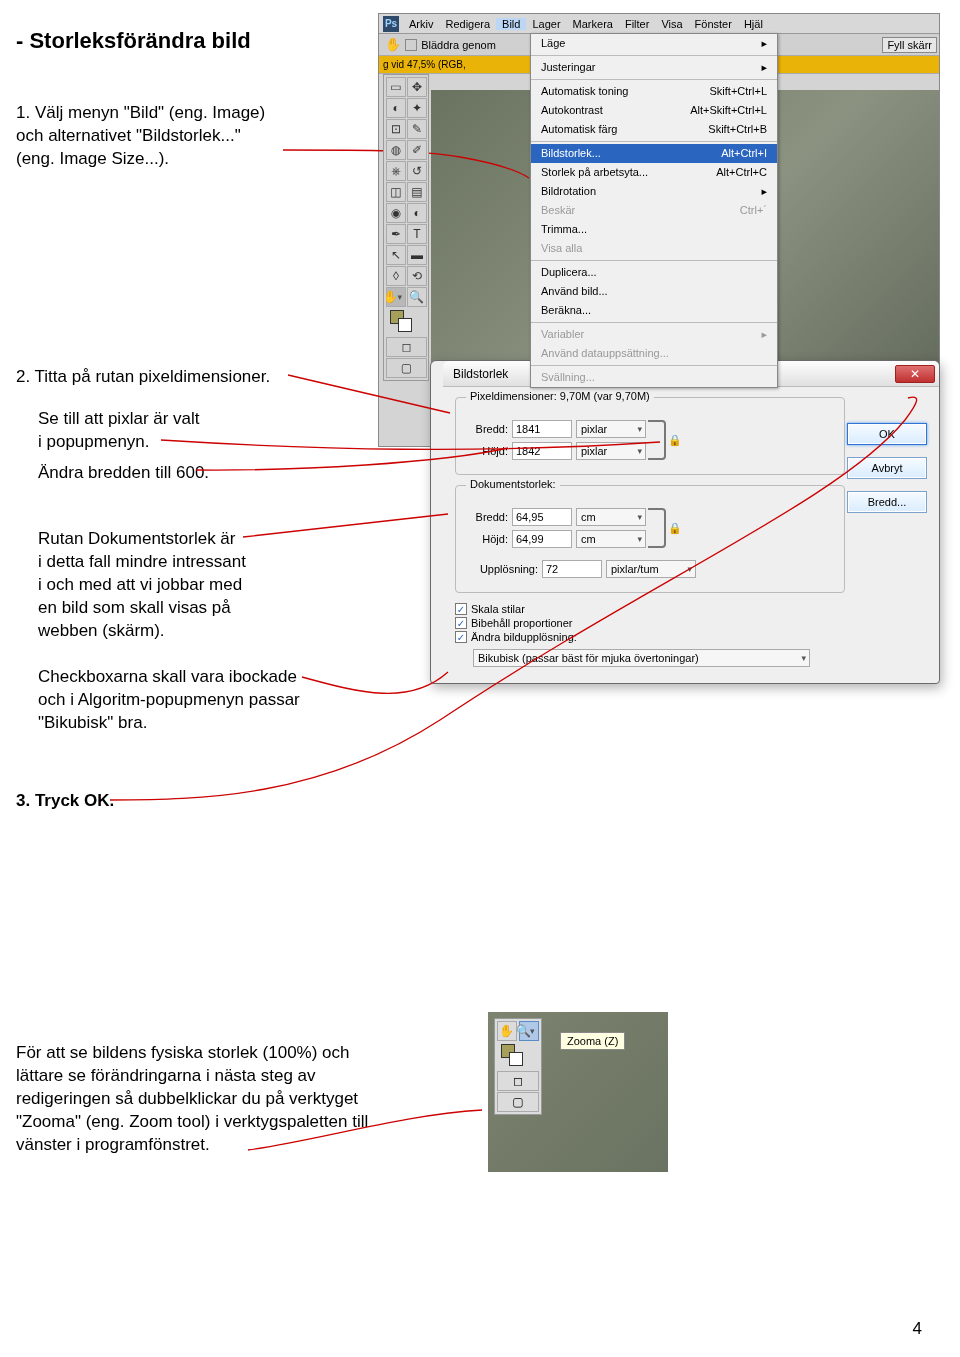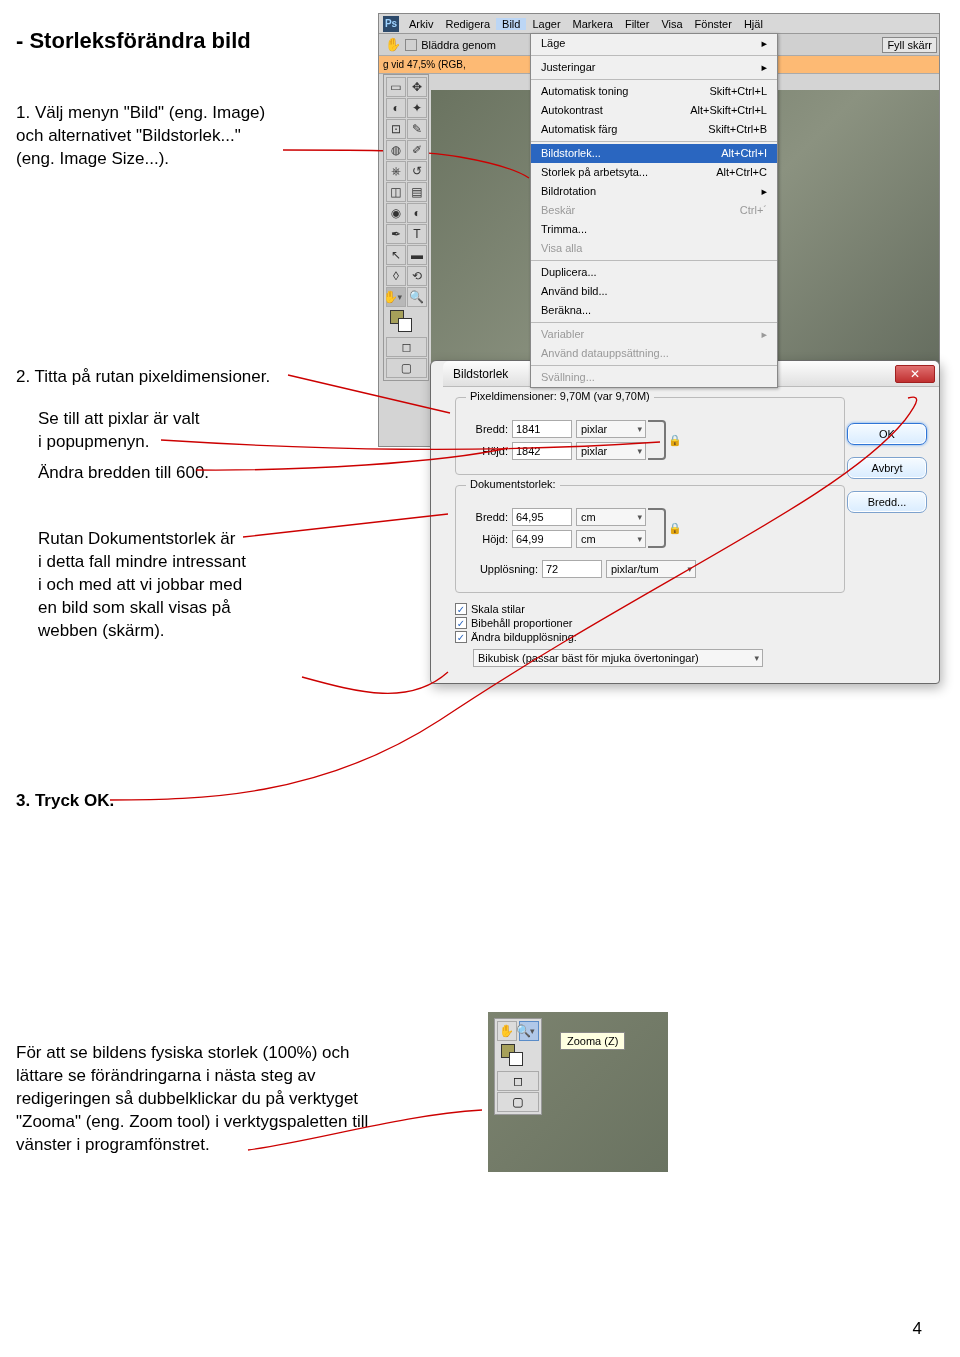--- a/index.html
+++ b/index.html
@@ -12,21 +12,21 @@
   .ps-menubar { display: flex; background: #d8d8d8; border-bottom: 1px solid #999; height: 20px; align-items: center; padding-left: 4px; }
   .ps-menubar .mitem { padding: 0 6px; }
   .ps-menubar .mitem.active { background: #bcd6f5; }
   .ps-logo { width: 16px; height: 16px; background: #2d4a6b; color: #9fd3ff; font-size: 10px; display: inline-flex; align-items: center; justify-content: center; font-weight: bold; margin-right: 4px; }
   .ps-submenu { position: absolute; top: 19px; left: 151px; width: 248px; background: #f0f0f0; border: 1px solid #888; box-shadow: 1px 1px 3px rgba(0,0,0,0.3); z-index: 5; }
   .ps-submenu .row { display: flex; justify-content: space-between; padding: 2px 10px; line-height: 15px; }
   .ps-submenu .row.hl { background: #2a66c0; color: #fff; }
   .ps-submenu .row.dim { color: #999; }
   .ps-submenu .sep { border-top: 1px solid #bbb; margin: 2px 0; }
   .ps-toolbar2 { display: flex; height: 22px; align-items: center; padding-left: 6px; border-bottom: 1px solid #aaa; background:#d0d0d0; gap:4px;}
-  .ps-tabstrip { height: 18px; background: #fdba74; border-bottom:1px solid #aaa; display:flex; align-items:center; padding-left:4px; font-size:10px; }
+  .ps-tabstrip { height: 18px; background: #eab308; border-bottom:1px solid #aaa; display:flex; align-items:center; padding-left:4px; font-size:10px; }
   .ps-ruler { height: 16px; background: #dcdcdc; border-bottom:1px solid #aaa; display:flex; font-size:9px; color:#333; align-items:flex-end; padding-left:30px; gap:60px;}
   .ps-canvas { position: absolute; top: 76px; left: 52px; right: 0; bottom: 0; background: linear-gradient(135deg,#6a7360,#8b9280,#5d6558); }
   .ps-tools { position: absolute; top: 60px; left: 4px; width: 46px; background: #d4d4d4; border:1px solid #999; display:grid; grid-template-columns: 1fr 1fr; gap:1px; padding:2px; z-index:3;}
   .ps-tools .t { width: 20px; height: 20px; background:#d4d4d4; border:1px solid #aaa; display:flex; align-items:center; justify-content:center; font-size:12px; color:#333; }
   .ps-tools .t.sel { background: #b8b8b8; }
   .ps-tools .sw { grid-column: span 2; height:28px; position:relative; }
   .ps-tools .sw .fg { position:absolute; width:14px; height:14px; background:#a6a05a; border:1px solid #333; top:2px; left:4px;}
   .ps-tools .sw .bg { position:absolute; width:14px; height:14px; background:#fff; border:1px solid #333; top:10px; left:12px;}
 
   
@@ -39,25 +39,25 @@
   .fs-label { position:absolute; top:-8px; left:10px; background:#efefef; padding:0 4px; font-size:11px;}
   .row-l { display:flex; align-items:center; margin:4px 0; gap:4px; }
   .row-l .lab { width: 42px; text-align:right; font-size:11px; }
   .row-l .lab-w { width: 72px; text-align:right; font-size:11px; }
   .inp { width: 60px; height: 18px; border:1px solid #aaa; background:#fff; padding: 1px 3px; font-size: 11px; }
   .sel { height: 18px; border:1px solid #aaa; background:#f6f6f6; padding: 0 14px 0 4px; font-size: 11px; display:inline-flex; align-items:center; position:relative;}
   .sel:after { content:"▾"; position:absolute; right:3px; font-size:9px; color:#555;}
   .bracket { width: 18px; border-right:2px solid #777; border-top:2px solid #777; border-bottom:2px solid #777; border-radius: 0 4px 4px 0; height: 40px; margin-left: 2px; }
   .chain { font-size: 11px; margin-left:2px;}
   .dlg-btns { position:absolute; right: 12px; top: 36px; width: 80px; display:flex; flex-direction:column; gap:12px;}
-  .dlg-btn { height: 22px; border:1px solid #7da2ce; border-radius:7px; background:linear-gradient(#f6fbff,#d9ecff); display:flex; align-items:center; justify-content:center; font-size:11px; box-shadow: inset 0 0 0 1px #fff;}
+  .dlg-btn { height: 22px; border:1px solid #7da2ce; border-radius:0; background:linear-gradient(#f6fbff,#d9ecff); display:flex; align-items:center; justify-content:center; font-size:11px; box-shadow: inset 0 0 0 1px #fff;}
   .dlg-btn.ok { border-color:#2f75d6; box-shadow: 0 0 3px #5a9ef0, inset 0 0 0 1px #fff;}
   .cb-row { display:flex; align-items:center; gap:4px; margin:2px 0; font-size:11px;}
   .cb { width:12px; height:12px; border:1px solid #777; background:#fff; display:flex; align-items:center; justify-content:center; font-size:10px; color:#2a66c0;}
-  .dd-wide { width: 290px; }
+  .dd-wide { width: 337px; }
 
   
   .zoom-pal { position:absolute; width:48px; background:#dcdcdc; border:1px solid #999; display:grid; grid-template-columns:1fr 1fr; gap:1px; padding:2px; }
   .zoom-pal .t { width:20px; height:20px; border:1px solid #aaa; display:flex; align-items:center; justify-content:center; font-size:12px; background:#dcdcdc; }
   .zoom-pal .t.sel { background:#b0c8e8; border-color:#5a8cc8;}
   .zoom-pal .sw { grid-column:span 2; height:28px; position:relative;}
   .zoom-pal .sw .fg { position:absolute; width:14px; height:14px; background:#a6a05a; border:1px solid #333; top:2px; left:4px;}
   .zoom-pal .sw .bg { position:absolute; width:14px; height:14px; background:#fff; border:1px solid #333; top:10px; left:12px;}
   .tooltip { position:absolute; background:#ffffe1; border:1px solid #888; padding:2px 6px; font-size:11px; white-space:nowrap; }
 
@@ -86,20 +86,25 @@
   <div class="pos body-text" style="left:38px; top:462px;">Ändra bredden till 600.</div>
 
   <div class="pos body-text" style="left:38px; top:528px; width:320px;">
     <span>Rutan Dokumentstorlek är</span><br>
     <span>i detta fall mindre intressant</span><br>
     <span>i och med att vi jobbar med</span><br>
     <span>en bild som skall visas på</span><br>
     <span>webben (skärm).</span>
   </div>
 
+  <div class="pos body-text" style="left:38px; top:666px; width:330px;">
+    <span>Checkboxarna skall vara ibockade</span><br>
+    <span>och i Algoritm-popupmenyn passar</span><br>
+    <span>"Bikubisk" bra.</span>
+  </div>
 
   <div class="pos body-text" style="left:16px; top:790px; font-weight:bold;">3. Tryck OK.</div>
 
   <div class="pos body-text" style="left:16px; top:1042px; width:420px;">
     <span>För att se bildens fysiska storlek (100%) och</span><br>
     <span>lättare se förändringarna i nästa steg av</span><br>
     <span>redigeringen så dubbelklickar du på verktyget</span><br>
     <span>"Zooma" (eng. Zoom tool) i verktygspaletten till</span><br>
     <span>vänster i programfönstret.</span>
   </div>

